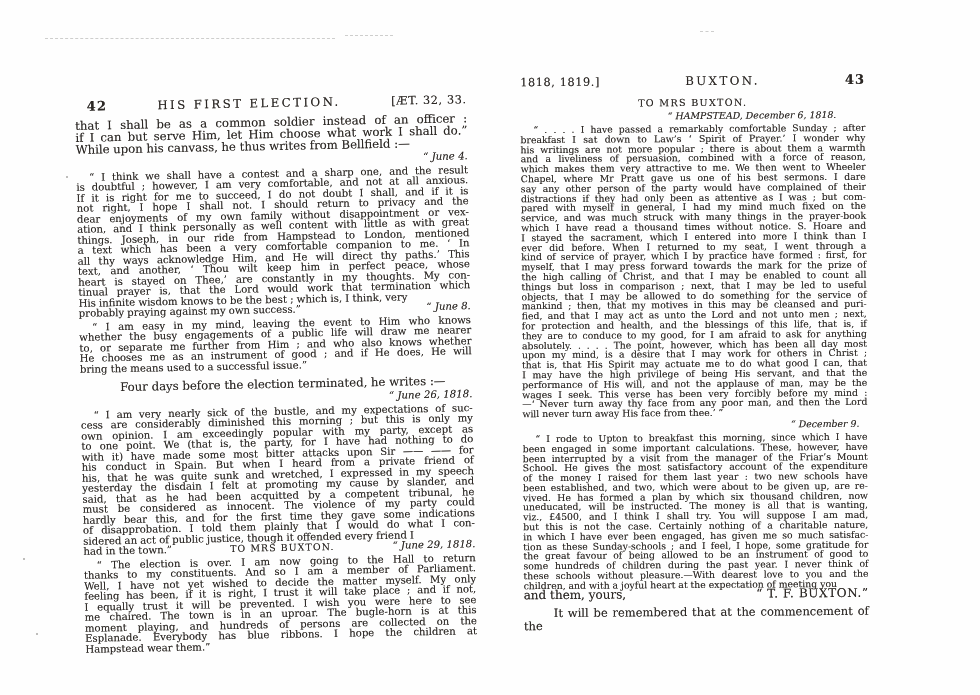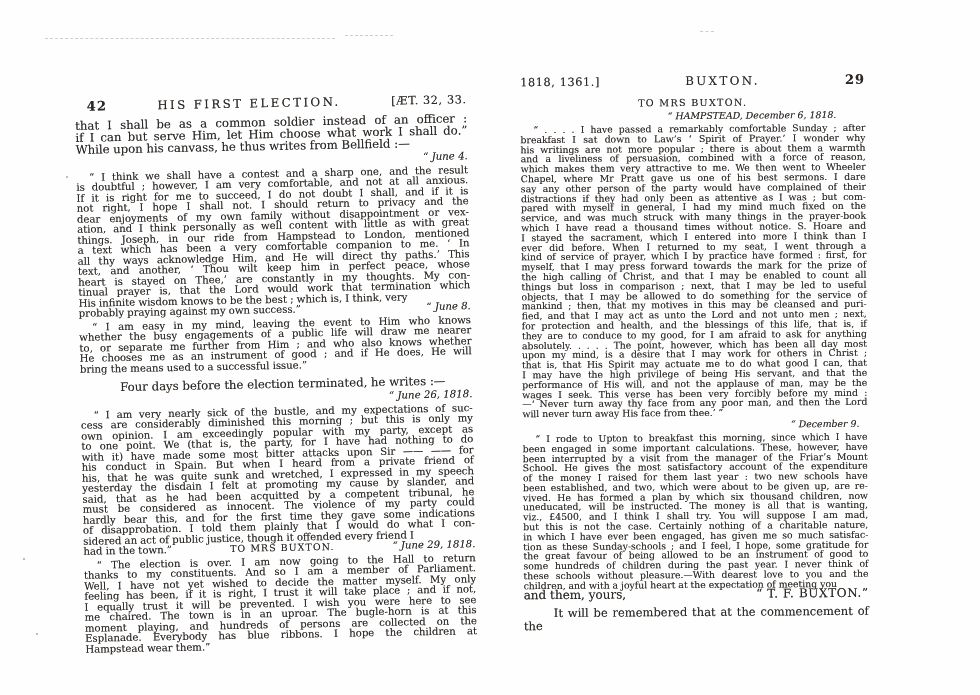--- a/index.html
+++ b/index.html
@@ -158,23 +158,23 @@
           <div class="line just">me chaired.  The town is in an uproar.  The bugle-horn is at this</div>
           <div class="line just">moment playing, and hundreds of persons are collected on the</div>
           <div class="line just">Esplanade.  Everybody has blue ribbons.  I hope the children at</div>
           <div class="line">Hampstead wear them.”</div>
         </div>
       </div>
   </div>
 
   <div class="page page-right">
     <div class="page-header">
-      <span class="hdr-side">1818, 1361.]</span>
+      <span class="hdr-side">1818, 1819.]</span>
       <span class="hdr-title">BUXTON.</span>
-      <span class="hdr-pagenum">29</span>
+      <span class="hdr-pagenum">43</span>
     </div>
     <div class="page-body">
         <div class="block heading">TO MRS BUXTON.</div>
         <div class="block dateline" style="padding-right: 29px;">“ HAMPSTEAD, December 6, 1818.</div>
         <div class="block para style-letter">
           <div class="line just first-indent">“ . . . . I have passed a remarkably comfortable Sunday ; after</div>
           <div class="line just">breakfast I sat down to Law’s ‘ Spirit of Prayer.’  I wonder why</div>
           <div class="line just">his writings are not more popular ; there is about them a warmth</div>
           <div class="line just">and a liveliness of persuasion, combined with a force of reason,</div>
           <div class="line just">which makes them very attractive to me.  We then went to Wheeler</div>

